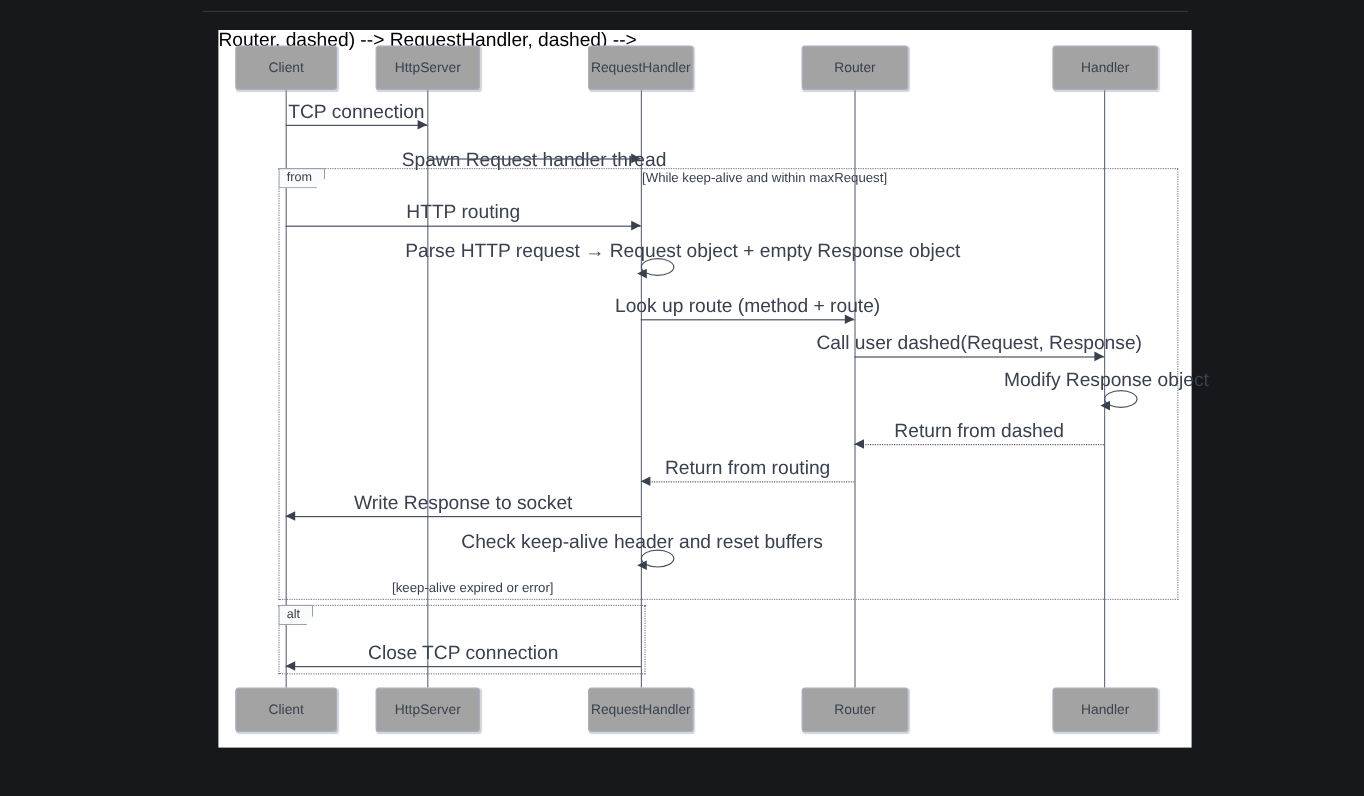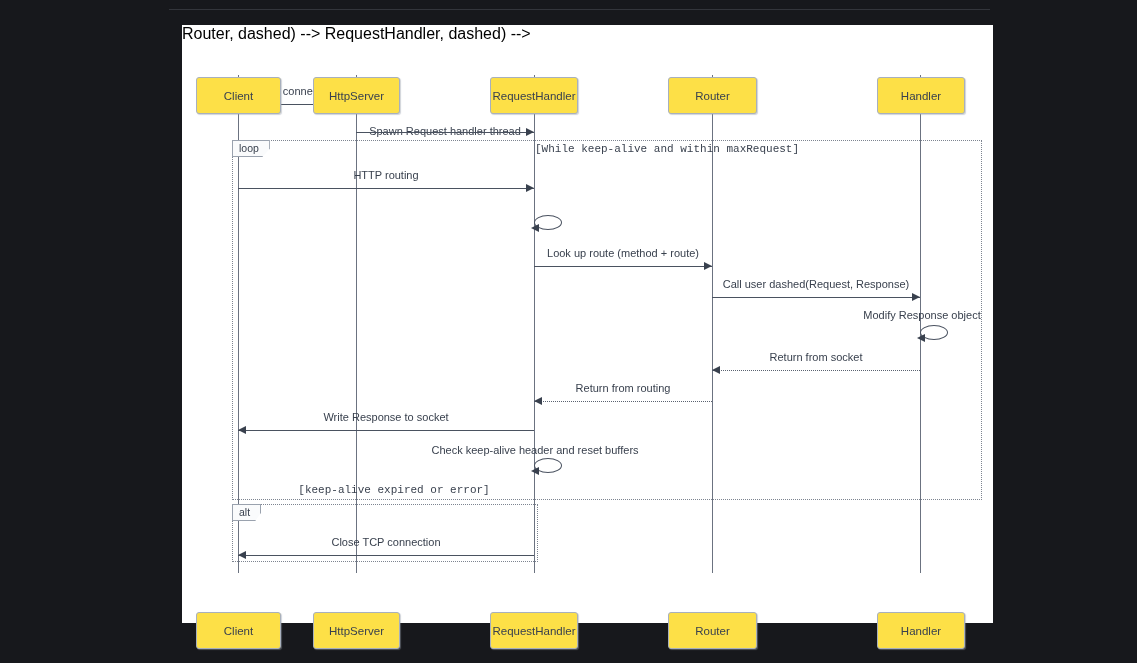--- a/index.html
+++ b/index.html
@@ -3,67 +3,67 @@
 <meta charset="utf-8">
 <style>
   * { margin:0; padding:0; box-sizing:border-box; }
   html,body { width:1137px; height:663px; }
   body { font-family:"Liberation Sans", sans-serif; background:#17181c; overflow:hidden; }
   .stage { position:relative; width:1137px; height:663px; background:#17181c; }
   .top-divider { position:absolute; left:169px; top:9px; width:821px; height:1px; background:#33353b; }
   .panel { position:absolute; left:182px; top:25px; width:811px; height:598px; background:#ffffff; }
 
   
-  .abox { position:absolute; height:37px; background:#fde047; border:1px solid #a8b0bd;
+  .abox { position:absolute; height:37px; background:#a3a3a3; border:1px solid #a8b0bd;
           border-radius:3px; display:flex; align-items:center; justify-content:center;
-          font-size:11.5px; color:#39414e; box-shadow:1px 1px 1px rgba(150,158,170,.45);margin-top:39px; }
+          font-size:11.5px; color:#39414e; box-shadow:1px 1px 1px rgba(150,158,170,.45); }
 
   
   .lifeline { position:absolute; top:50px; width:1px; height:498px; background:#6b7280; }
 
   
   .line  { position:absolute; height:0; border-top:1px solid #4a5260; }
   .dashed{ border-top:1px dotted #5a6270; }
-  .msg-label { position:absolute; font-size:11px; color:#39414e; white-space:nowrap;
+  .msg-label { position:absolute; font-size:16px; color:#39414e; white-space:nowrap;
                transform:translateX(-50%); background:transparent; }
   .arr-r { position:absolute; width:0; height:0; border-top:4px solid transparent;
            border-bottom:4px solid transparent; border-left:8px solid #39414e; }
   .arr-l { position:absolute; width:0; height:0; border-top:4px solid transparent;
            border-bottom:4px solid transparent; border-right:8px solid #39414e; }
 
   
   .selfloop { position:absolute; width:28px; height:15px; border:1px solid #4a5260;
               border-radius:50%; background:transparent; }
 
   
   .frame { position:absolute; border:1px dotted #7d8490; }
   .frame-tag { position:absolute; background:#fafbfc; border:1px solid #9aa2ae; color:#39414e;
                font-size:10.5px; padding:1px 10px 2px 6px; line-height:12px;
                clip-path:polygon(0 0,100% 0,100% 52%,80% 100%,0 100%); }
-  .cond { position:absolute; font-size:11px; color:#39414e; white-space:nowrap;font-family:Liberation Mono, monospace; }
+  .cond { position:absolute; font-size:11px; color:#39414e; white-space:nowrap; }
   .cond-center { transform:translateX(-50%); }
 </style>
 </head>
 <body>
 
 <div class="stage">
   <div class="top-divider"></div>
 
   <div class="panel">
 
     
     <div class="lifeline" style="left:56px"></div>
     <div class="lifeline" style="left:174px"></div>
     <div class="lifeline" style="left:352px"></div>
     <div class="lifeline" style="left:530px"></div>
     <div class="lifeline" style="left:738px"></div>
 
     
     <div class="frame" style="left:50px;top:115px;width:750px;height:360px"></div>
-    <div class="frame-tag" style="left:50px;top:115px">loop</div>
+    <div class="frame-tag" style="left:50px;top:115px">from</div>
     <div class="cond" style="left:353px;top:118px">[While keep-alive and within maxRequest]</div>
 
     
     <div class="frame" style="left:50px;top:479px;width:306px;height:58px"></div>
     <div class="frame-tag" style="left:50px;top:479px">alt</div>
     <div class="cond cond-center" style="left:212px;top:459px">[keep-alive expired or error]</div>
 
     
     <div class="msg-label" style="left:115px;top:60px">TCP connection</div>
     <div class="line" style="left:56px;top:79px;width:118px"></div>
@@ -73,40 +73,41 @@
     <div class="msg-label" style="left:263px;top:100px">Spawn Request handler thread</div>
     <div class="line" style="left:174px;top:107px;width:178px"></div>
     <div class="arr-r" style="left:344px;top:103px"></div>
 
     
     <div class="msg-label" style="left:204px;top:144px">HTTP routing</div>
     <div class="line" style="left:56px;top:163px;width:296px"></div>
     <div class="arr-r" style="left:344px;top:159px"></div>
 
     
+    <div class="msg-label" style="left:387px;top:176px">Parse HTTP request  →  Request object + empty Response object</div>
     <div class="selfloop" style="left:352px;top:190px"></div>
     <div class="arr-l" style="left:349px;top:199px"></div>
 
     
     <div class="msg-label" style="left:441px;top:222px">Look up route (method + route)</div>
     <div class="line" style="left:352px;top:241px;width:178px"></div>
     <div class="arr-r" style="left:522px;top:237px"></div>
 
     
     <div class="msg-label" style="left:634px;top:253px">Call user dashed(Request, Response)</div>
     <div class="line" style="left:530px;top:272px;width:208px"></div>
     <div class="arr-r" style="left:730px;top:268px"></div>
 
     
     <div class="msg-label" style="left:740px;top:284px">Modify Response object</div>
     <div class="selfloop" style="left:738px;top:300px"></div>
     <div class="arr-l" style="left:735px;top:309px"></div>
 
      Router, dashed) --&gt;
-    <div class="msg-label" style="left:634px;top:326px">Return from socket</div>
+    <div class="msg-label" style="left:634px;top:326px">Return from dashed</div>
     <div class="line dashed" style="left:530px;top:345px;width:208px"></div>
     <div class="arr-l" style="left:530px;top:341px"></div>
 
      RequestHandler, dashed) --&gt;
     <div class="msg-label" style="left:441px;top:357px">Return from routing</div>
     <div class="line dashed" style="left:352px;top:376px;width:178px"></div>
     <div class="arr-l" style="left:352px;top:372px"></div>
 
     
     <div class="msg-label" style="left:204px;top:386px">Write Response to socket</div>

